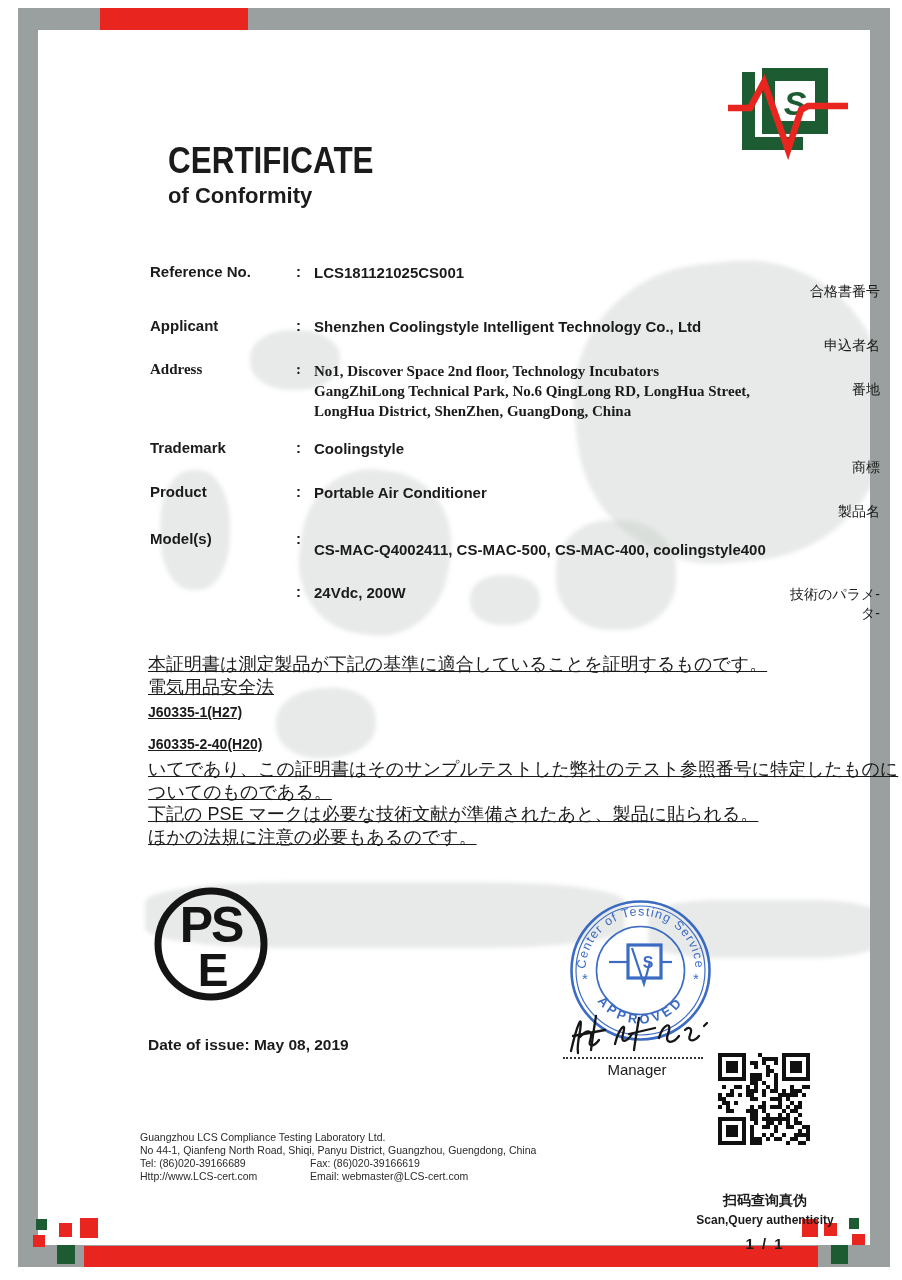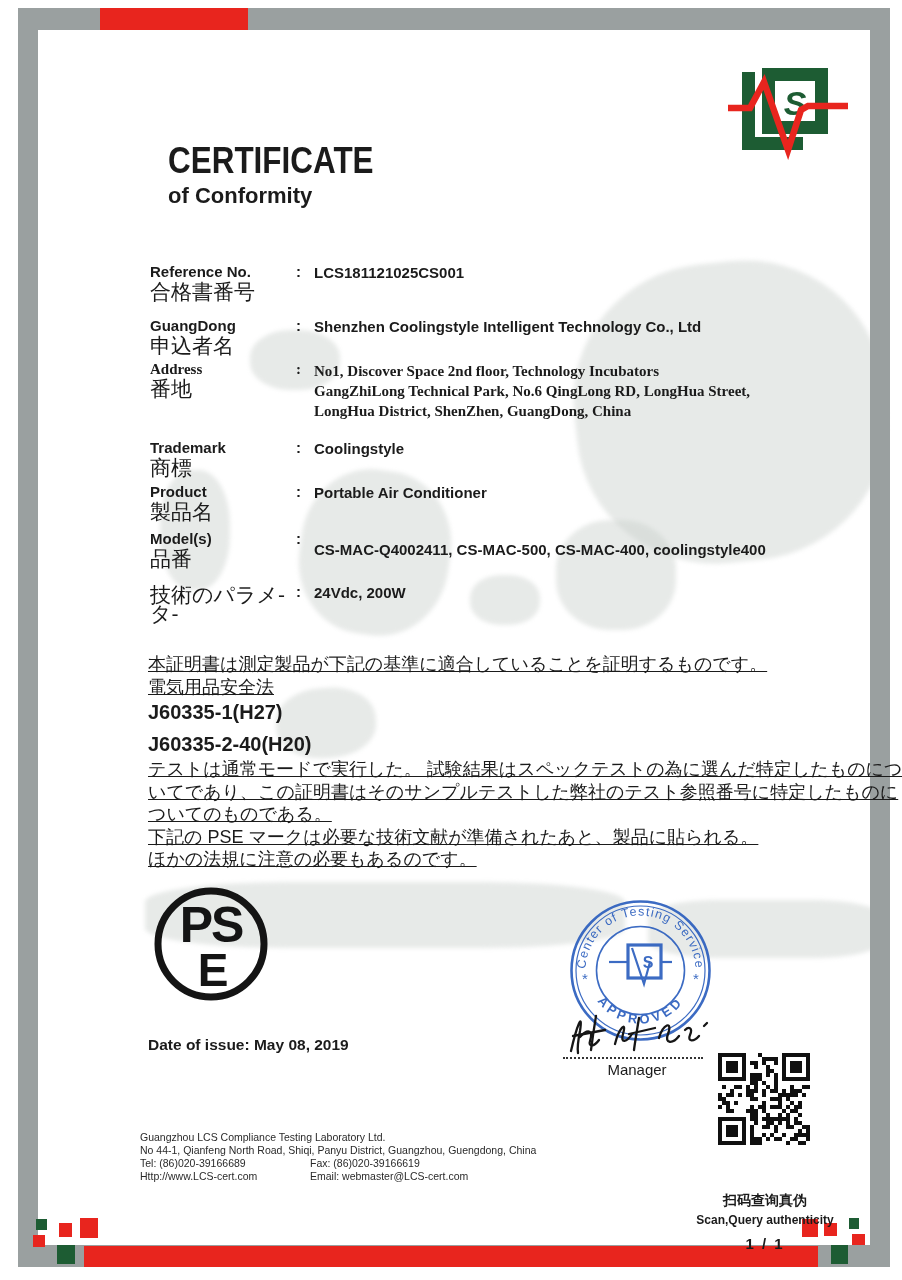--- a/index.html
+++ b/index.html
@@ -12,26 +12,26 @@
   .abs { position: absolute; }
   .bar { position: absolute; background: #9aa0a0; }
   .sq  { position: absolute; }
   .wm  { position: absolute; background: #cbd1cd; opacity: .45; border-radius: 45%; filter: blur(2px); }
 
   .title-main { font-size: 37px; font-weight: bold; line-height: 38px; transform: scaleX(.85); transform-origin: left; white-space: nowrap; }
   .title-sub  { font-size: 22px; font-weight: bold; margin-top: 3px; }
 
   .row { position: absolute; left: 150px; width: 730px; }
   .lab { font-weight: bold; font-size: 15px; line-height: 17px; }
-  .labjp { font-size: 21px; line-height: 19px; margin-top: 2px; }
+  .labjp { font-size: 14px; line-height: 19px; margin-top: 2px; text-align: right; }
   .colon { position: absolute; left: 146px; top: 0; font-weight: bold; font-size: 15px; }
   .val { position: absolute; left: 164px; top: 0; font-weight: bold; font-size: 15px; line-height: 20px; width: 560px; }
 
   .jpline { font-size: 18px; line-height: 22.5px; white-space: nowrap; text-decoration: underline; }
-  .stdline { font-size: 20px; font-weight: bold; line-height: 20px; }
+  .stdline { font-size: 14px; font-weight: bold; line-height: 20px; text-decoration: underline; }
 
   .footer-line { font-size: 10.5px; font-weight: normal; line-height: 13px; color: #2a2a2a; white-space: nowrap; }
   .footer-cols { position: relative; }
   .footer-col2 { position: absolute; left: 170px; top: 0; }
 
   .qr-cap-cn { font-size: 14px; font-weight: bold; text-align: center; }
   .qr-cap-en { font-size: 12px; font-weight: bold; text-align: center; margin-top: 3px; white-space: nowrap; }
   .qr-page   { font-size: 15px; font-weight: bold; text-align: center; margin-top: 8px; letter-spacing: 2px; }
 
   svg text { font-family: "Liberation Sans", sans-serif; }
@@ -87,21 +87,21 @@
   </div>
 
   <div class="row" style="top:263px;">
     <div class="lab">Reference No.</div>
     <div class="labjp">合格書番号</div>
     <div class="colon">:</div>
     <div class="val">LCS181121025CS001</div>
   </div>
 
   <div class="row" style="top:317px;">
-    <div class="lab">GuangDong</div>
+    <div class="lab">Applicant</div>
     <div class="labjp">申込者名</div>
     <div class="colon">:</div>
     <div class="val">Shenzhen Coolingstyle Intelligent Technology Co., Ltd</div>
   </div>
 
   <div class="row" style="top:361px;font-family:Liberation Serif, serif;">
     <div class="lab">Address</div>
     <div class="labjp">番地</div>
     <div class="colon">:</div>
     <div class="val">
@@ -120,41 +120,39 @@
 
   <div class="row" style="top:483px;">
     <div class="lab">Product</div>
     <div class="labjp">製品名</div>
     <div class="colon">:</div>
     <div class="val">Portable Air Conditioner</div>
   </div>
 
   <div class="row" style="top:530px;">
     <div class="lab">Model(s)</div>
-    <div class="labjp">品番</div>
     <div class="colon">:</div>
     <div class="val" style="top:10px;">CS-MAC-Q4002411, CS-MAC-500, CS-MAC-400, coolingstyle400</div>
   </div>
 
   <div class="row" style="top:583px;">
     <div class="labjp">技術のパラメ-</div>
     <div class="labjp" style="margin-top:0;">タ-</div>
     <div class="colon">:</div>
     <div class="val">24Vdc, 200W</div>
   </div>
 
   <div class="abs" style="left:148px;top:653px;">
     <div class="jpline">本証明書は測定製品が下記の基準に適合していることを証明するものです。</div>
     <div class="jpline">電気用品安全法</div>
     <div class="stdline" style="margin-top:4px;">J60335-1(H27)</div>
     <div class="stdline" style="margin-top:12px;">J60335-2-40(H20)</div>
   </div>
 
   <div class="abs" style="left:148px;top:758px;">
-    <div class="jpline">テストは通常モードで実行した。 試験結果はスペックテストの為に選んだ特定したものにつ</div>
     <div class="jpline">いてであり、この証明書はそのサンプルテストした弊社のテスト参照番号に特定したものに</div>
     <div class="jpline">ついてのものである。</div>
     <div class="jpline">下記の PSE マークは必要な技術文献が準備されたあと、製品に貼られる。</div>
     <div class="jpline">ほかの法規に注意の必要もあるのです。</div>
   </div>
 
   <div class="abs" style="left:152px;top:885px;width:118px;height:118px;">
     <svg width="118" height="118" viewBox="0 0 118 118">
       <circle cx="59" cy="59" r="53" fill="none" stroke="#141414" stroke-width="7"></circle>
       <text x="59" y="57" font-size="50" font-weight="bold" fill="#141414" text-anchor="middle" letter-spacing="-2">PS</text>

